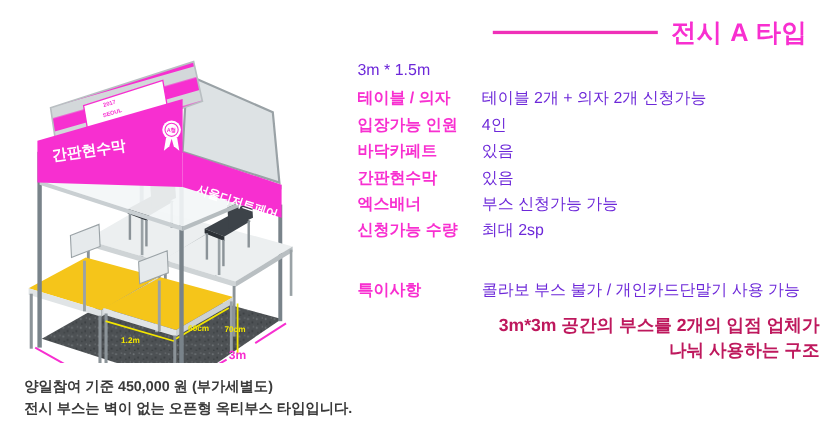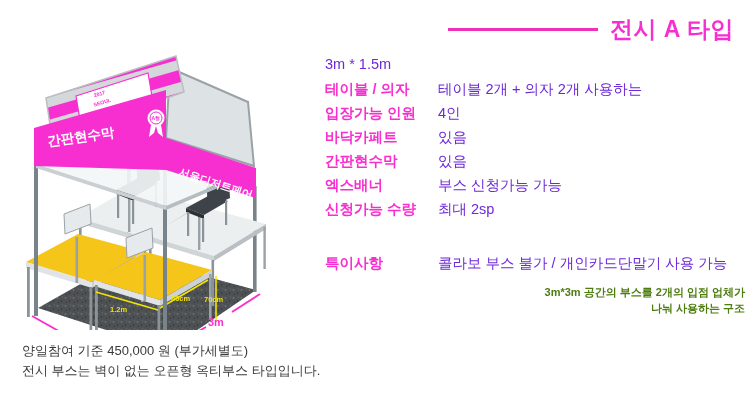--- a/index.html
+++ b/index.html
@@ -67,34 +67,35 @@
     margin-top: 30px;
     display: flex;
     align-items: baseline;
   }
   #sub-note {
     position: absolute;
     left: 325px;
     top: 285px;
     width: 420px;
     text-align: right;
-    font-size: 11px;
-    font-weight: bold;
-    color: #4d7c0f;
+    font-size: 16px;
+    font-weight: bold;
+    color: #be185d;
     line-height: 1.45;
   }
 
   
   #footnote {
     position: absolute;
     left: 22px;
     top: 341px;
     font-size: 13px;
     color: #3a3a3a;
     line-height: 1.55;
+    font-weight: bold;
   }
 
   
   #booth-illustration {
     position: absolute;
     left: 8px;
     top: 40px;
     width: 310px;
     height: 290px;
   }
@@ -273,21 +274,21 @@
   </svg>
 </div>
 
 <div id="spec-list">
 
   <div class="spec-row">
     <div class="spec-value">3m * 1.5m</div>
   </div>
   <div class="spec-row">
     <div class="spec-label">테이블 / 의자</div>
-    <div class="spec-value">테이블 2개 + 의자 2개 사용하는</div>
+    <div class="spec-value">테이블 2개 + 의자 2개 신청가능</div>
   </div>
   <div class="spec-row">
     <div class="spec-label">입장가능 인원</div>
     <div class="spec-value">4인</div>
   </div>
   <div class="spec-row">
     <div class="spec-label">바닥카페트</div>
     <div class="spec-value">있음</div>
   </div>
   <div class="spec-row">

